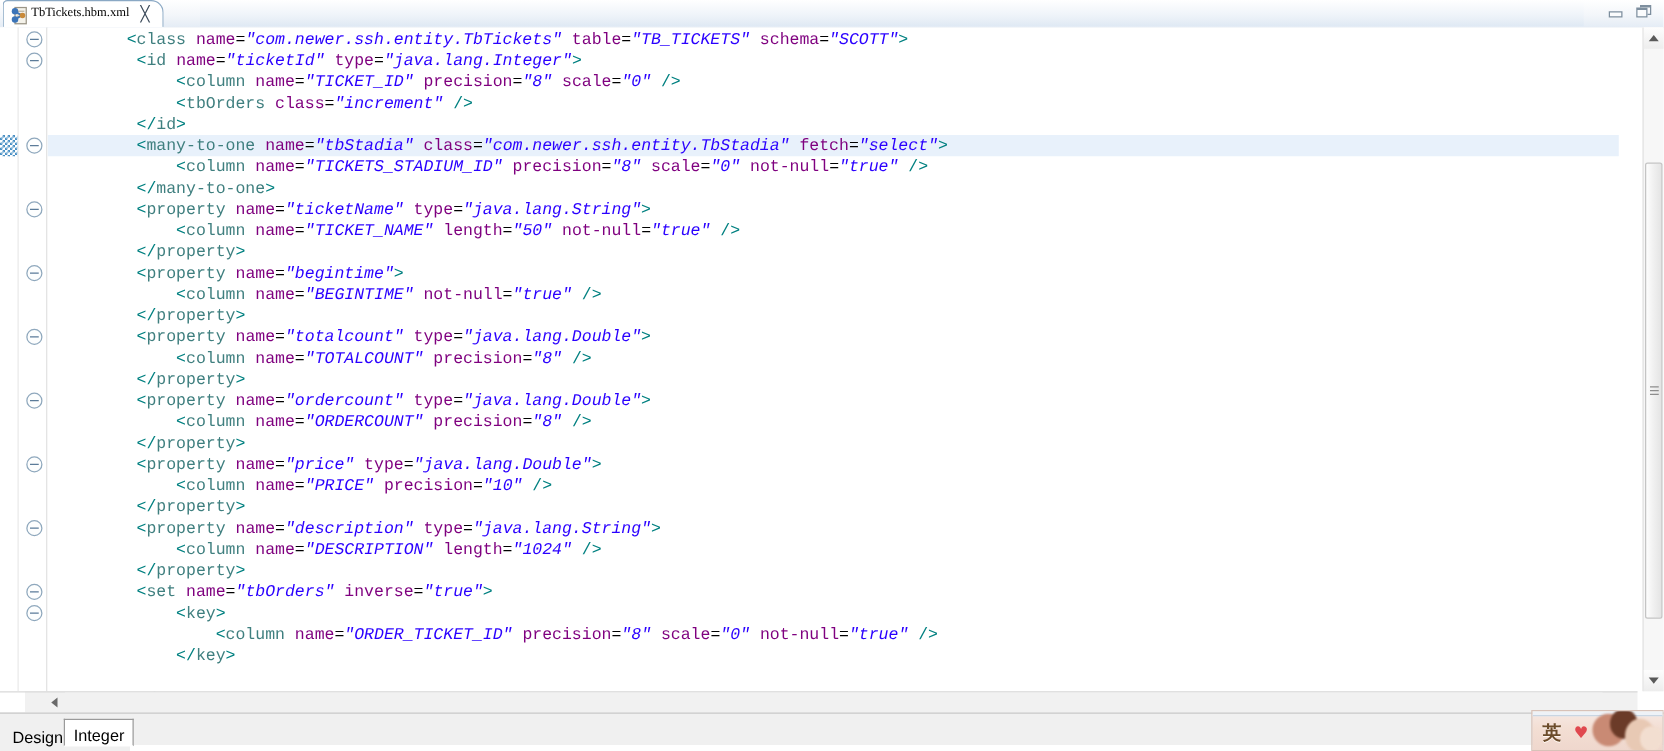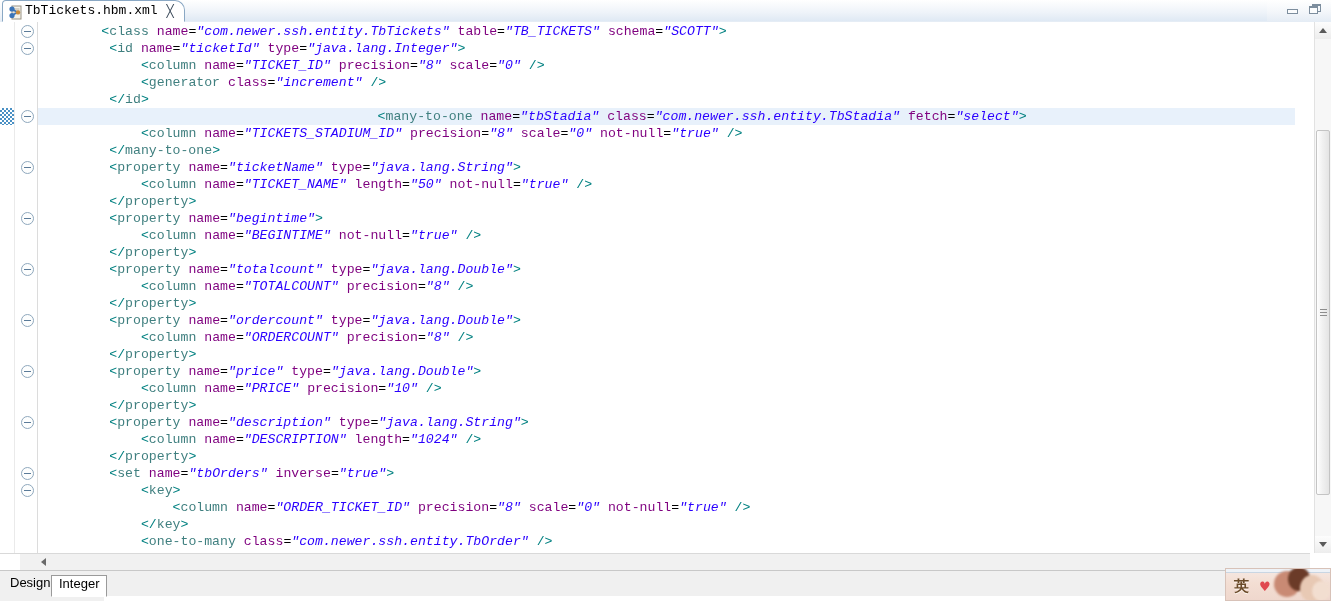--- a/index.html
+++ b/index.html
@@ -39,23 +39,23 @@
     border: 1px solid #8aa8c4;
     border-bottom: 1px solid #ffffff;
     border-top-left-radius: 4px;
     border-top-right-radius: 10px;
     display: flex;
     align-items: center;
     box-sizing: border-box;
     white-space: nowrap;
   }
   .tab-label {
-    font-size: 13px;
+    font-size: 10px;
     color: #000000;
-    font-family: Liberation Mono, monospace;
+    font-family: Liberation Serif, serif;
     line-height: 20px;
     text-align: center;
   }
   .tab-icon {
     position: absolute;
     left: 5px; top: 4px;
     width: 15px; height: 15px;
   }
   .tab-close {
     position: absolute;
@@ -177,21 +177,20 @@
   .line {
     position: absolute;
     left: 0;
     height: 17px;
     line-height: 17px;
     white-space: pre;
     font-family: "Liberation Mono", "DejaVu Sans Mono", monospace;
     font-size: 13.2px;
     letter-spacing: 0px;
     color: #000000;
-    text-align: center;
   }
   .line.hl {
     background: #e8f1fb;
     left: 0;
     width: 1257px;
   }
   .line .ind { color: transparent; }
 
   
   .t-punct { color: #008080; }
@@ -294,21 +293,21 @@
     background: #f0f0f0;
     border-top: 1px solid #c8c8c8;
     box-sizing: border-box;
   }
   .btab {
     position: absolute;
     top: 4px;
     height: 22px;
     padding: 0 7px;
     display: flex;
-    align-items: flex-start;
+    align-items: flex-end;
     font-size: 13px;
     color: #000000;
     font-family: "Liberation Sans", sans-serif;
     box-sizing: border-box;
   }
   .btab.inactive { left: 3px; background: transparent; }
   .btab.active {
     left: 51px;
     background: #ffffff;
     border: 1px solid #9a9a9a;
@@ -408,21 +407,21 @@
           <div class="fold" style="top: 343px;"></div>
           <div class="fold" style="top: 394px;"></div>
           <div class="fold" style="top: 445px;"></div>
           <div class="fold" style="top: 462px;"></div>
         </div>
     </div>
     <div class="code-area" id="code-area">
         <div class="line" style="top: 1px;"><span class="ind">        </span><span class="t-punct">&lt;</span><span class="t-tag">class</span><span> </span><span class="t-attr">name</span><span class="t-eq">=</span><span class="t-val">"com.newer.ssh.entity.TbTickets"</span><span> </span><span class="t-attr">table</span><span class="t-eq">=</span><span class="t-val">"TB_TICKETS"</span><span> </span><span class="t-attr">schema</span><span class="t-eq">=</span><span class="t-val">"SCOTT"</span><span class="t-punct">&gt;</span></div>
         <div class="line" style="top: 18px;"><span class="ind">         </span><span class="t-punct">&lt;</span><span class="t-tag">id</span><span> </span><span class="t-attr">name</span><span class="t-eq">=</span><span class="t-val">"ticketId"</span><span> </span><span class="t-attr">type</span><span class="t-eq">=</span><span class="t-val">"java.lang.Integer"</span><span class="t-punct">&gt;</span></div>
         <div class="line" style="top: 35px;"><span class="ind">             </span><span class="t-punct">&lt;</span><span class="t-tag">column</span><span> </span><span class="t-attr">name</span><span class="t-eq">=</span><span class="t-val">"TICKET_ID"</span><span> </span><span class="t-attr">precision</span><span class="t-eq">=</span><span class="t-val">"8"</span><span> </span><span class="t-attr">scale</span><span class="t-eq">=</span><span class="t-val">"0"</span><span> </span><span class="t-punct">/&gt;</span></div>
-        <div class="line" style="top: 52px;"><span class="ind">             </span><span class="t-punct">&lt;</span><span class="t-tag">generator</span><span> </span><span class="t-attr">class</span><span class="t-eq">=</span><span class="t-val">"increment"</span><span> </span><span class="t-punct">/&gt;</span></div>
+        <div class="line" style="top: 52px;"><span class="ind">             </span><span class="t-punct">&lt;</span><span class="t-tag">tbOrders</span><span> </span><span class="t-attr">class</span><span class="t-eq">=</span><span class="t-val">"increment"</span><span> </span><span class="t-punct">/&gt;</span></div>
         <div class="line" style="top: 69px;"><span class="ind">         </span><span class="t-punct">&lt;/</span><span class="t-tag">id</span><span class="t-punct">&gt;</span></div>
         <div class="line hl" style="top: 86px;"><span class="ind">         </span><span class="t-punct">&lt;</span><span class="t-tag">many-to-one</span><span> </span><span class="t-attr">name</span><span class="t-eq">=</span><span class="t-val">"tbStadia"</span><span> </span><span class="t-attr">class</span><span class="t-eq">=</span><span class="t-val">"com.newer.ssh.entity.TbStadia"</span><span> </span><span class="t-attr">fetch</span><span class="t-eq">=</span><span class="t-val">"select"</span><span class="t-punct">&gt;</span></div>
         <div class="line" style="top: 103px;"><span class="ind">             </span><span class="t-punct">&lt;</span><span class="t-tag">column</span><span> </span><span class="t-attr">name</span><span class="t-eq">=</span><span class="t-val">"TICKETS_STADIUM_ID"</span><span> </span><span class="t-attr">precision</span><span class="t-eq">=</span><span class="t-val">"8"</span><span> </span><span class="t-attr">scale</span><span class="t-eq">=</span><span class="t-val">"0"</span><span> </span><span class="t-attr">not-null</span><span class="t-eq">=</span><span class="t-val">"true"</span><span> </span><span class="t-punct">/&gt;</span></div>
         <div class="line" style="top: 120px;"><span class="ind">         </span><span class="t-punct">&lt;/</span><span class="t-tag">many-to-one</span><span class="t-punct">&gt;</span></div>
         <div class="line" style="top: 137px;"><span class="ind">         </span><span class="t-punct">&lt;</span><span class="t-tag">property</span><span> </span><span class="t-attr">name</span><span class="t-eq">=</span><span class="t-val">"ticketName"</span><span> </span><span class="t-attr">type</span><span class="t-eq">=</span><span class="t-val">"java.lang.String"</span><span class="t-punct">&gt;</span></div>
         <div class="line" style="top: 154px;"><span class="ind">             </span><span class="t-punct">&lt;</span><span class="t-tag">column</span><span> </span><span class="t-attr">name</span><span class="t-eq">=</span><span class="t-val">"TICKET_NAME"</span><span> </span><span class="t-attr">length</span><span class="t-eq">=</span><span class="t-val">"50"</span><span> </span><span class="t-attr">not-null</span><span class="t-eq">=</span><span class="t-val">"true"</span><span> </span><span class="t-punct">/&gt;</span></div>
         <div class="line" style="top: 171px;"><span class="ind">         </span><span class="t-punct">&lt;/</span><span class="t-tag">property</span><span class="t-punct">&gt;</span></div>
         <div class="line" style="top: 188px;"><span class="ind">         </span><span class="t-punct">&lt;</span><span class="t-tag">property</span><span> </span><span class="t-attr">name</span><span class="t-eq">=</span><span class="t-val">"begintime"</span><span class="t-punct">&gt;</span></div>
         <div class="line" style="top: 205px;"><span class="ind">             </span><span class="t-punct">&lt;</span><span class="t-tag">column</span><span> </span><span class="t-attr">name</span><span class="t-eq">=</span><span class="t-val">"BEGINTIME"</span><span> </span><span class="t-attr">not-null</span><span class="t-eq">=</span><span class="t-val">"true"</span><span> </span><span class="t-punct">/&gt;</span></div>
         <div class="line" style="top: 222px;"><span class="ind">         </span><span class="t-punct">&lt;/</span><span class="t-tag">property</span><span class="t-punct">&gt;</span></div>
@@ -435,21 +434,20 @@
         <div class="line" style="top: 341px;"><span class="ind">         </span><span class="t-punct">&lt;</span><span class="t-tag">property</span><span> </span><span class="t-attr">name</span><span class="t-eq">=</span><span class="t-val">"price"</span><span> </span><span class="t-attr">type</span><span class="t-eq">=</span><span class="t-val">"java.lang.Double"</span><span class="t-punct">&gt;</span></div>
         <div class="line" style="top: 358px;"><span class="ind">             </span><span class="t-punct">&lt;</span><span class="t-tag">column</span><span> </span><span class="t-attr">name</span><span class="t-eq">=</span><span class="t-val">"PRICE"</span><span> </span><span class="t-attr">precision</span><span class="t-eq">=</span><span class="t-val">"10"</span><span> </span><span class="t-punct">/&gt;</span></div>
         <div class="line" style="top: 375px;"><span class="ind">         </span><span class="t-punct">&lt;/</span><span class="t-tag">property</span><span class="t-punct">&gt;</span></div>
         <div class="line" style="top: 392px;"><span class="ind">         </span><span class="t-punct">&lt;</span><span class="t-tag">property</span><span> </span><span class="t-attr">name</span><span class="t-eq">=</span><span class="t-val">"description"</span><span> </span><span class="t-attr">type</span><span class="t-eq">=</span><span class="t-val">"java.lang.String"</span><span class="t-punct">&gt;</span></div>
         <div class="line" style="top: 409px;"><span class="ind">             </span><span class="t-punct">&lt;</span><span class="t-tag">column</span><span> </span><span class="t-attr">name</span><span class="t-eq">=</span><span class="t-val">"DESCRIPTION"</span><span> </span><span class="t-attr">length</span><span class="t-eq">=</span><span class="t-val">"1024"</span><span> </span><span class="t-punct">/&gt;</span></div>
         <div class="line" style="top: 426px;"><span class="ind">         </span><span class="t-punct">&lt;/</span><span class="t-tag">property</span><span class="t-punct">&gt;</span></div>
         <div class="line" style="top: 443px;"><span class="ind">         </span><span class="t-punct">&lt;</span><span class="t-tag">set</span><span> </span><span class="t-attr">name</span><span class="t-eq">=</span><span class="t-val">"tbOrders"</span><span> </span><span class="t-attr">inverse</span><span class="t-eq">=</span><span class="t-val">"true"</span><span class="t-punct">&gt;</span></div>
         <div class="line" style="top: 460px;"><span class="ind">             </span><span class="t-punct">&lt;</span><span class="t-tag">key</span><span class="t-punct">&gt;</span></div>
         <div class="line" style="top: 477px;"><span class="ind">                 </span><span class="t-punct">&lt;</span><span class="t-tag">column</span><span> </span><span class="t-attr">name</span><span class="t-eq">=</span><span class="t-val">"ORDER_TICKET_ID"</span><span> </span><span class="t-attr">precision</span><span class="t-eq">=</span><span class="t-val">"8"</span><span> </span><span class="t-attr">scale</span><span class="t-eq">=</span><span class="t-val">"0"</span><span> </span><span class="t-attr">not-null</span><span class="t-eq">=</span><span class="t-val">"true"</span><span> </span><span class="t-punct">/&gt;</span></div>
         <div class="line" style="top: 494px; font-family: Liberation Mono, monospace;"><span class="ind">             </span><span class="t-punct">&lt;/</span><span class="t-tag">key</span><span class="t-punct">&gt;</span></div>
-        <div class="line" style="top: 511px;"><span class="ind">             </span><span class="t-punct">&lt;</span><span class="t-tag">one-to-many</span><span> </span><span class="t-attr">class</span><span class="t-eq">=</span><span class="t-val">"com.newer.ssh.entity.TbOrder"</span><span> </span><span class="t-punct">/&gt;</span></div>
         <div class="line" style="top: 528px;"><span class="ind">         </span><span class="t-punct">&lt;/</span><span class="t-tag">set</span><span class="t-punct">&gt;</span></div>
       </div>
   </div>
 
   <div class="vscroll">
     <div class="vs-arrow up">
         <i></i>
       </div>
     <div class="vs-thumb">
       <div class="vs-grip">

